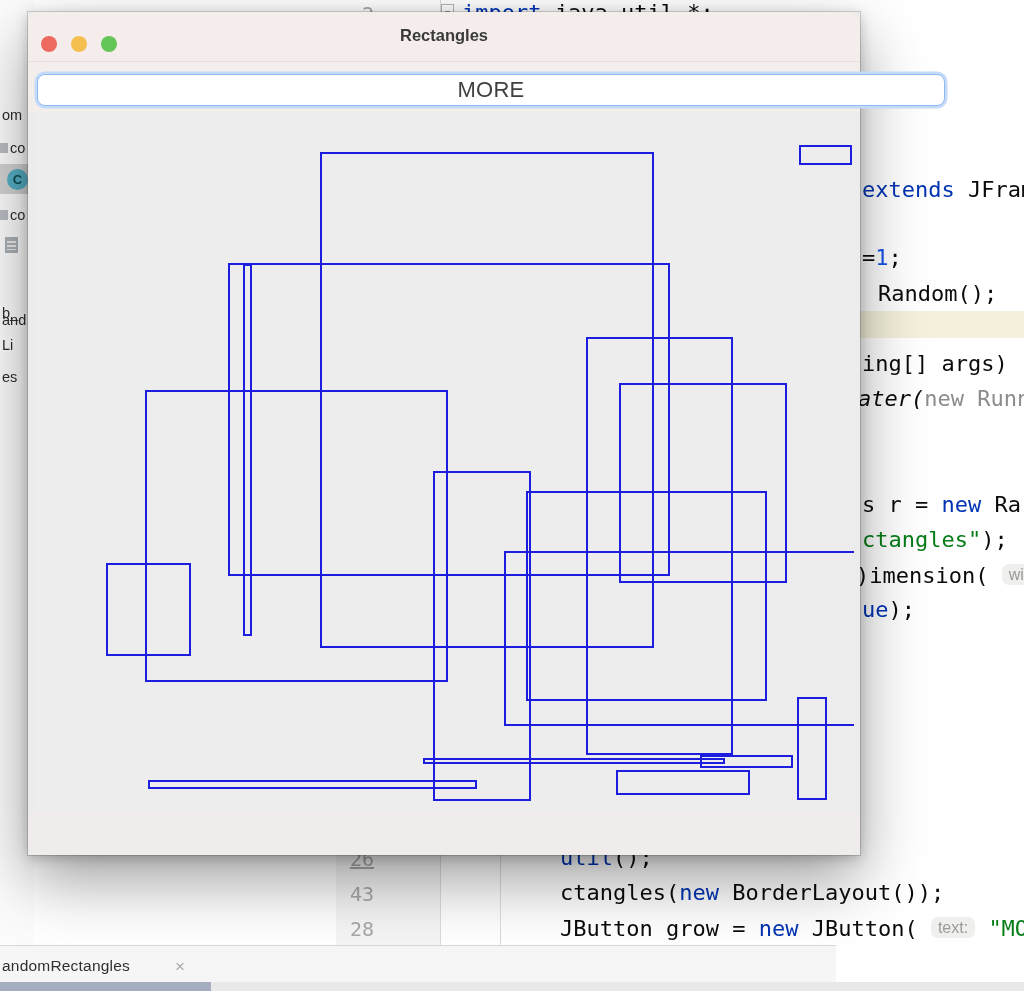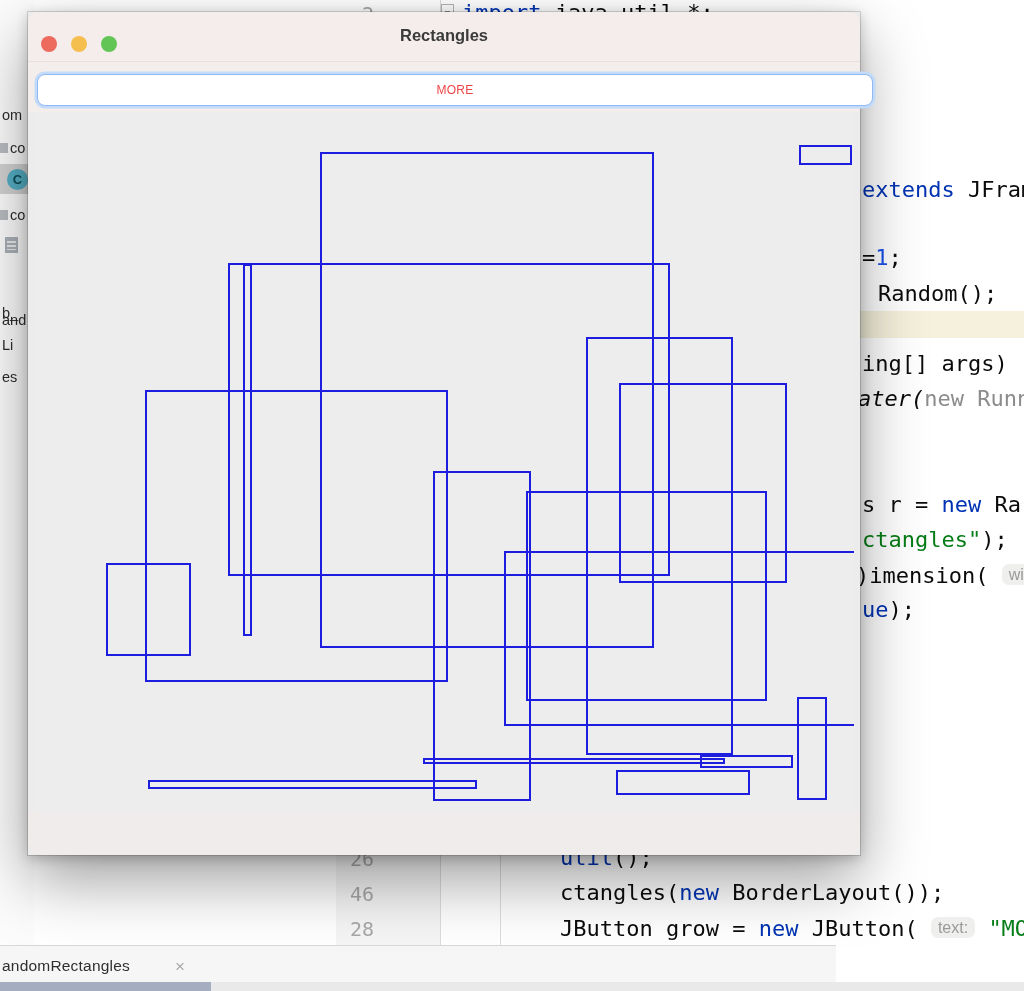--- a/index.html
+++ b/index.html
@@ -79,23 +79,23 @@
     position:absolute;left:0;top:14px;width:832px;text-align:center;
     font-size:16.5px;font-weight:bold;color:#3a3a3a;
   }
   .light{position:absolute;top:24px;width:16px;height:16px;border-radius:50%;}
   #light-close{left:13px;background:#ed6a5f;}
   #light-min{left:43px;background:#f5bf4f;}
   #light-zoom{left:73px;background:#62c555;}
   #btn-strip-top{position:absolute;left:0;top:50px;width:832px;height:50px;background:#f3eeec;}
   #btn-strip-bot{position:absolute;left:0;bottom:0;width:832px;height:43px;background:#efeceb;border-radius:0 0 11px 11px;}
   .swing-btn{
-    position:absolute;left:9px;width:836px;height:32px;background:#ffffff;
+    position:absolute;left:9px;width:908px;height:32px;background:#ffffff;
     border-radius:8px;display:flex;align-items:center;justify-content:center;
-    font-family:"Liberation Sans",sans-serif;font-size:12px;color:#ef4444;letter-spacing:.3px;
+    font-family:"Liberation Sans",sans-serif;font-size:22px;color:#404040;letter-spacing:.3px;
     box-sizing:border-box;border:1px solid #d8d8d8;cursor:default;padding:0;
   }
   #more-btn{top:62px;border:1.5px solid #8fb9f3;box-shadow:0 0 0 2.5px #c3daf8;}
   #fewer-btn{top:789px;box-shadow:0 1px 3px rgba(0,0,0,.18);}
   #canvas{
     position:absolute;left:8px;top:100px;width:818px;height:701px;
     background:#ededed;overflow:hidden;
   }
   .rect{position:absolute;border:2px solid #1d1de0;box-sizing:border-box;}
 </style>
@@ -146,23 +146,23 @@
       <div class="code" style="left: 462px; top: -1px;"><span class="tok-k">import</span><span class="tok-p"> java.util.*;</span></div>
       <div class="code" style="left: 862px; top: 176px;"><span class="tok-k">extends</span><span class="tok-p"> JFram</span></div>
       <div class="code" style="left: 862px; top: 244px;"><span class="tok-p">=</span><span class="tok-n">1</span><span class="tok-p">;</span></div>
       <div class="code" style="left: 878px; top: 280px;"><span class="tok-p">Random();</span></div>
       <div class="code" style="left: 862px; top: 350px;"><span class="tok-p">ing[] args)</span></div>
       <div class="code" style="left: 858px; top: 385px;"><span class="tok-pi">ater(</span><span class="tok-g">new Runn</span></div>
       <div class="code" style="left: 862px; top: 491px;"><span class="tok-p">s r = </span><span class="tok-k">new</span><span class="tok-p"> Ra</span></div>
       <div class="code" style="left: 862px; top: 526px;"><span class="tok-s">ctangles"</span><span class="tok-p">);</span></div>
       <div class="code" style="left: 856px; top: 561px;"><span class="tok-p">)imension( </span><span class="tok-h">wid</span></div>
       <div class="code" style="left: 862px; top: 596px;"><span class="tok-k">ue</span><span class="tok-p">);</span></div>
-      <div class="line-num" style="top: 846px;">26</div>
+      <div class="line-num" style="top: 846px; text-decoration: underline;">26</div>
       <div class="code" style="left: 560px; top: 844px;"><span class="tok-k">util</span><span class="tok-p">();</span></div>
-      <div class="line-num" style="top: 881px;">46</div>
+      <div class="line-num" style="top: 881px;">43</div>
       <div class="code" style="left: 560px; top: 879px;"><span class="tok-p">ctangles(</span><span class="tok-k">new</span><span class="tok-p"> BorderLayout());</span></div>
       <div class="line-num" style="top: 916px;">28</div>
       <div class="code" style="left: 560px; top: 914px;"><span class="tok-p">JButton grow = </span><span class="tok-k">new</span><span class="tok-p"> JButton( </span><span class="tok-h">text:</span><span class="tok-p"> </span><span class="tok-s">"MO</span></div>
     </div>
 </div>
 
 <div id="tabbar">
   <span id="tab-label">andomRectangles</span>
   <span id="tab-close">×</span>
   <div id="tab-stripe-row">

